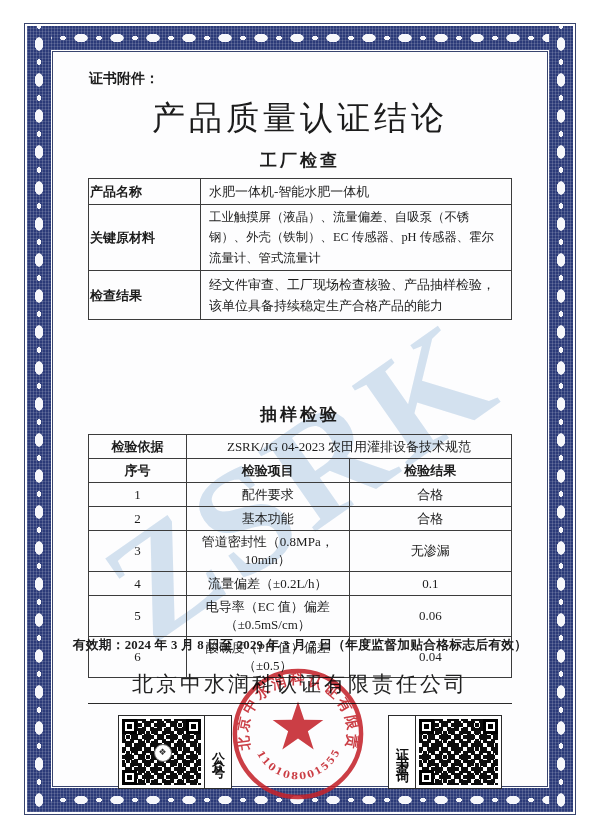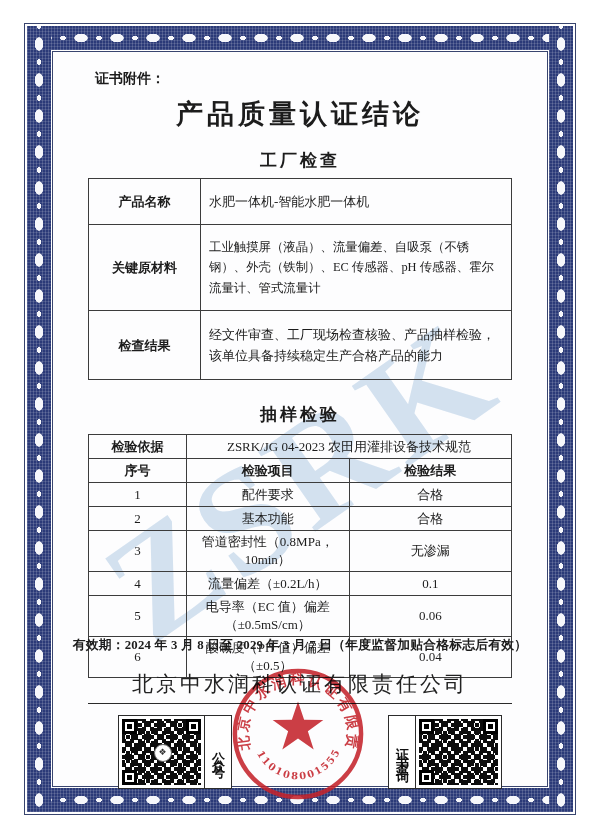--- a/index.html
+++ b/index.html
@@ -50,38 +50,38 @@
     display:flex;align-items:center;justify-content:center;
     transform:rotate(-35deg);
     font-size:150px;font-weight:bold;letter-spacing:6px;
     color:rgba(160,190,221,0.45);
     z-index:1;pointer-events:none;user-select:none;
   }
 
   .content{position:absolute;inset:0;z-index:2;}
 
   
-  .attachment{position:absolute;left:95px;top:70px;font-size:14px;font-weight:bold;}
+  .attachment{position:absolute;left:89px;top:70px;font-size:14px;font-weight:bold;}
   .title{
     position:absolute;left:0;right:0;top:96px;text-align:center;
-    font-size:27px;font-weight:bold;letter-spacing:4px;
+    font-size:33px;font-weight:normal;letter-spacing:4px;
   }
   .sec-head{
     position:absolute;left:0;right:0;text-align:center;
     font-size:17px;font-weight:bold;letter-spacing:3px;
   }
   .sec1{top:149px;}
   .sec2{top:403px;}
 
   
   table{border-collapse:collapse;table-layout:fixed;background:transparent;}
   td,th{border:1px solid #3c3c3c;font-size:13px;padding:2px 4px;background:transparent;}
   .t1{position:absolute;left:88px;top:178px;width:424px;}
-  .t1 td.lbl{width:109px;text-align:center;font-weight:bold;padding:2px 1px;}
-  .t1 td.val{text-align:left;padding:12px 8px;font-family:Liberation Serif, serif;}
+  .t1 td.lbl{width:109px;text-align:left;font-weight:bold;padding:2px 1px;}
+  .t1 td.val{text-align:left;padding:2px 8px;font-family:Liberation Serif, serif;}
   .t1 tr.r1 td{height:21px;}
   .t1 tr.tall td{height:44px;line-height:1.65;}
   .t1 td.val.small{font-size:12.4px;}
 
   .t2{position:absolute;left:88px;top:434px;width:424px;}
   .t2 td{height:19px;text-align:center;}
   .t2 .c1{width:89px;}
   .t2 .c2{width:230px;}
   .t2 .c3{width:105px;}
   .t2 .hd{font-weight:bold;}

